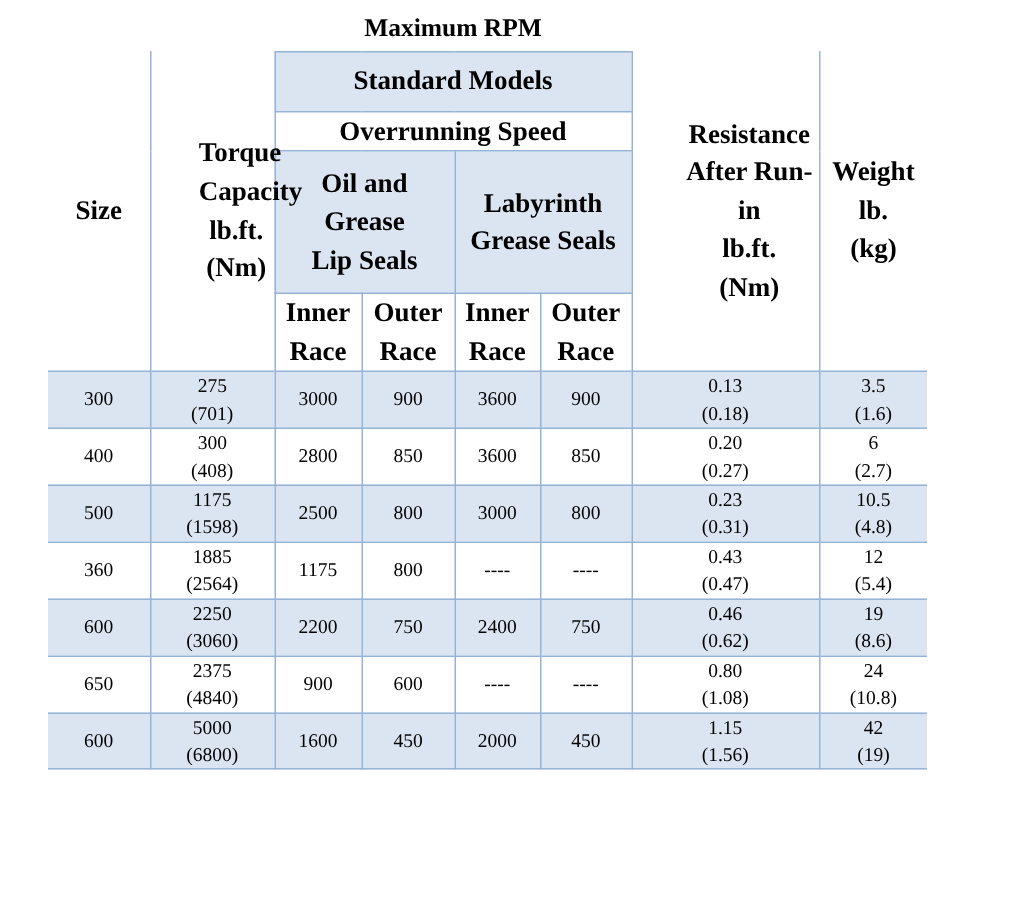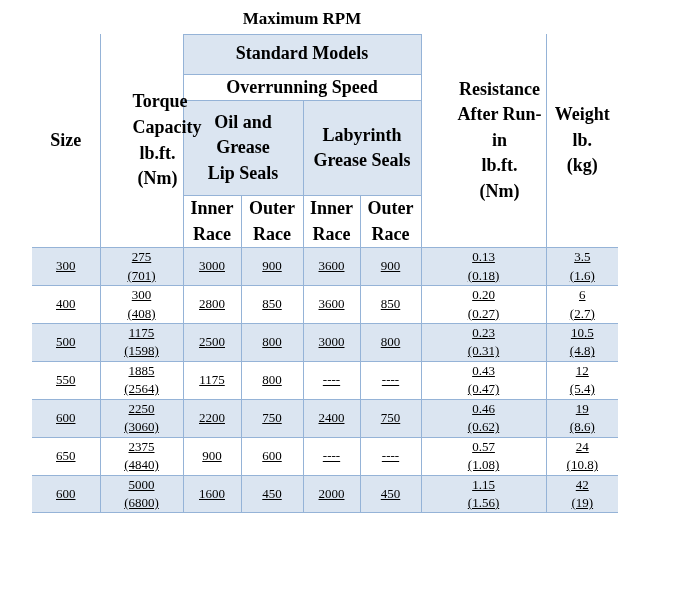--- a/index.html
+++ b/index.html
@@ -24,21 +24,21 @@
   }
   .hd { font-weight: bold; font-size: 18px; }
   .title-cell { font-weight: bold; font-size: 17px; }
 
   
   tr.r-title { height: 29px; }
   tr.r-g1 { height: 40px; }
   tr.r-g2 { height: 24px; }
   tr.r-g3 { height: 95px; }
   tr.r-g4 { height: 45px; }
-  tbody tr.dr { height: 27px; text-decoration: underline; }
+  tbody tr.dr { height: 27px; }
 
   
   .box { border: 1px solid var(--border, #95b3d7); }
   .b-r  { border-right: 1px solid var(--border, #95b3d7); }
   .b-l  { border-left: 1px solid var(--border, #95b3d7); }
   .b-lr { border-left: 1px solid var(--border, #95b3d7);
           border-right: 1px solid var(--border, #95b3d7); padding-left: 32px; }
   .bare { border: none; }
 
   
@@ -140,21 +140,21 @@
         <td class="dc">2500</td>
         <td class="dc">800</td>
         <td class="dc">3000</td>
         <td class="dc">800</td>
         <td class="dc">0.23
 (0.31)</td>
         <td class="dc lc">10.5
 (4.8)</td>
       </tr>
       <tr class="dr">
-        <td class="dc fc">550</td>
+        <td class="dc fc">360</td>
         <td class="dc">1885
 (2564)</td>
         <td class="dc">1175</td>
         <td class="dc">800</td>
         <td class="dc">----</td>
         <td class="dc">----</td>
         <td class="dc">0.43
 (0.47)</td>
         <td class="dc lc">12
 (5.4)</td>
@@ -173,21 +173,21 @@
 (8.6)</td>
       </tr>
       <tr class="dr">
         <td class="dc fc">650</td>
         <td class="dc">2375
 (4840)</td>
         <td class="dc">900</td>
         <td class="dc">600</td>
         <td class="dc">----</td>
         <td class="dc">----</td>
-        <td class="dc">0.57
+        <td class="dc">0.80
 (1.08)</td>
         <td class="dc lc">24
 (10.8)</td>
       </tr>
       <tr class="dr">
         <td class="dc fc">600</td>
         <td class="dc">5000
 (6800)</td>
         <td class="dc">1600</td>
         <td class="dc">450</td>

